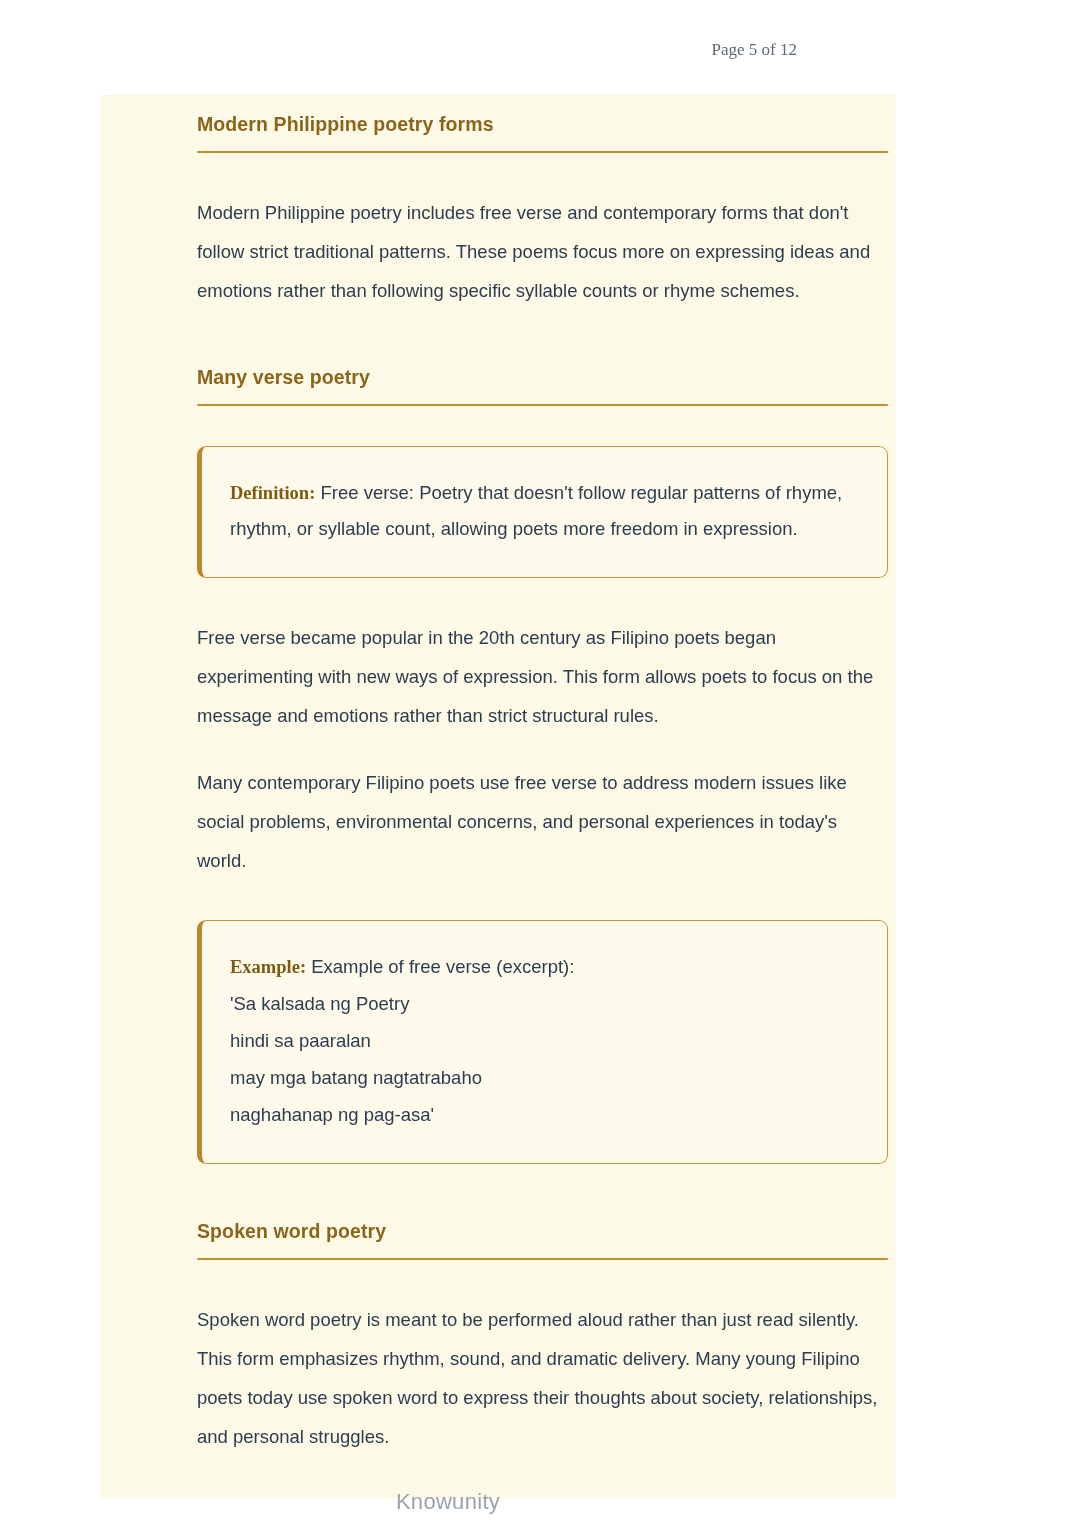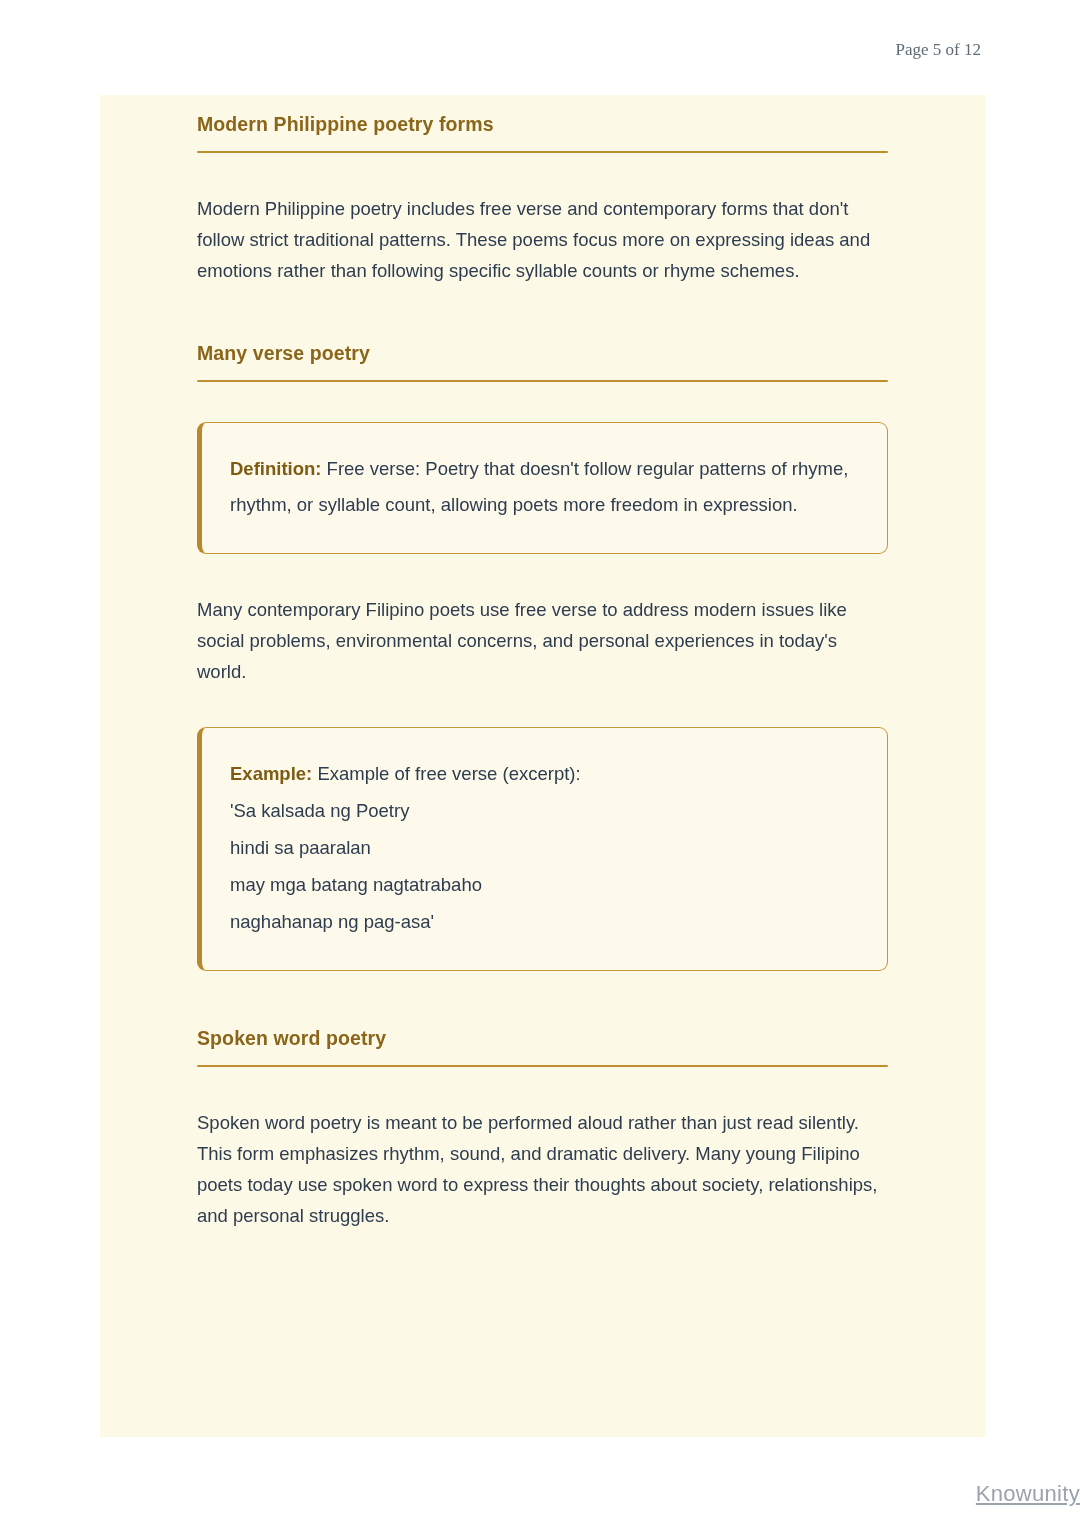--- a/index.html
+++ b/index.html
@@ -4,21 +4,21 @@
 <style>
   * { margin: 0; padding: 0; box-sizing: border-box; }
 
   html, body {
     background: #ffffff;
     font-family: "Liberation Sans", "DejaVu Sans", sans-serif;
   }
 
   .page {
     position: relative;
-    width: 1080px;
+    width: 896px;
     height: 1527px;
     background: #ffffff;
     overflow: hidden;
   }
 
   
   .page-indicator {
     position: absolute;
     top: 40px;
     right: 99px;
@@ -50,21 +50,21 @@
     margin-top: 15px;
     height: 2px;
     width: 100%;
     background: #bf8f2e;
     border-radius: 1px;
   }
 
   .body-paragraph {
     margin-top: 40px;
     font-size: 18.5px;
-    line-height: 31px;
+    line-height: 39px;
     color: #2e3c50;
     max-width: 690px;
   }
 
   .body-paragraph + .body-paragraph {
     margin-top: 28px;
   }
 
   .gap-lg { margin-top: 56px; }
 
@@ -77,38 +77,38 @@
     background: #fdfaeb;
     padding: 28px 30px 30px 28px;
     color: #2e3c50;
     font-size: 18.5px;
     line-height: 36px;
   }
 
   .callout-label {
     font-weight: bold;
     color: #7d5c12;
+    font-family: Liberation Serif, serif;
   }
 
   .poem-line {
     display: block;
     line-height: 37px;
   }
 
   
   .footer-brand {
     position: absolute;
-    bottom: 20px;
+    bottom: 12px;
     left: 0;
     width: 100%;
-    text-align: right;
+    text-align: center;
     font-size: 22px;
     color: #9aa3ab;
     letter-spacing: 0.3px;
-    text-decoration: underline;
   }
 </style>
 </head>
 <body>
 
 <div class="page">
 
   <div class="page-indicator">Page 5 of 12</div>
 
   <div class="content-card">
@@ -120,20 +120,21 @@
     </div>
 
     <div>
       <h2 class="section-heading gap-lg">Many verse poetry</h2>
       <div class="heading-rule"></div>
 
       <div class="callout-box">
         <span class="callout-label">Definition:</span><span> Free verse: Poetry that doesn't follow regular patterns of rhyme, rhythm, or syllable count, allowing poets more freedom in expression.</span>
       </div>
 
+      <p class="body-paragraph">Free verse became popular in the 20th century as Filipino poets began experimenting with new ways of expression. This form allows poets to focus on the message and emotions rather than strict structural rules.</p>
 
       <p class="body-paragraph">Many contemporary Filipino poets use free verse to address modern issues like social problems, environmental concerns, and personal experiences in today's world.</p>
 
       <div class="callout-box">
         <span class="callout-label">Example:</span><span> Example of free verse (excerpt):</span>
         <span class="poem-line">'Sa kalsada ng Poetry</span>
         <span class="poem-line">hindi sa paaralan</span>
         <span class="poem-line">may mga batang nagtatrabaho</span>
         <span class="poem-line">naghahanap ng pag-asa'</span>
       </div>

